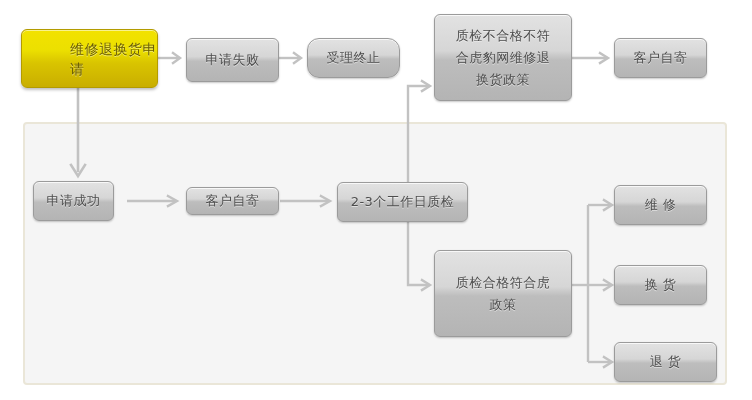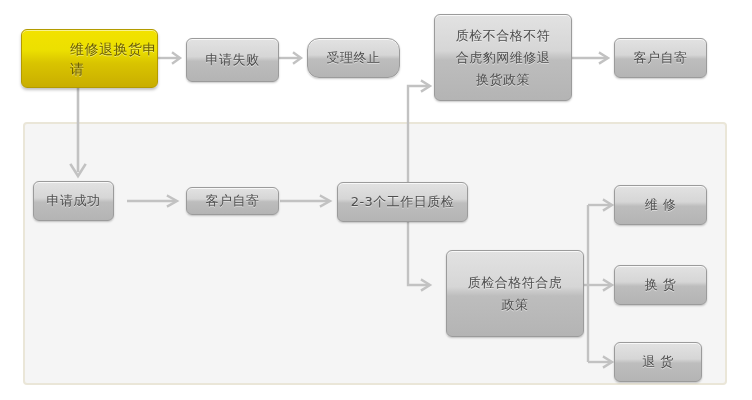--- a/index.html
+++ b/index.html
@@ -166,30 +166,30 @@
   </div>
 
   <div class="node" style="left:186px;top:187px;width:93px;height:28px;">
     <span class="lbl">客户自寄</span>
   </div>
 
   <div class="node" style="left:337px;top:182px;width:131px;height:40px;">
     <span class="lbl">2-3个工作日质检</span>
   </div>
 
-  <div class="node multiline" style="left:434px;top:250px;width:138px;height:87px;flex-direction:column;margin-left:12px;">
+  <div class="node multiline" style="left:434px;top:250px;width:138px;height:87px;flex-direction:column;">
     <span class="lbl">质检合格符合虎</span>
     <span class="lbl">政策</span>
   </div>
 
   <div class="node" style="left:614px;top:185px;width:93px;height:40px;">
     <span class="lbl">维 修</span>
   </div>
 
   <div class="node" style="left:614px;top:265px;width:93px;height:40px;">
     <span class="lbl">换 货</span>
   </div>
 
-  <div class="node" style="left:614px;top:342px;width:88px;height:40px;">
+  <div class="node" style="left:614px;top:342px;width:103px;height:40px;">
     <span class="lbl">退 货</span>
   </div>
 
 </div>
 
 </body></html>

